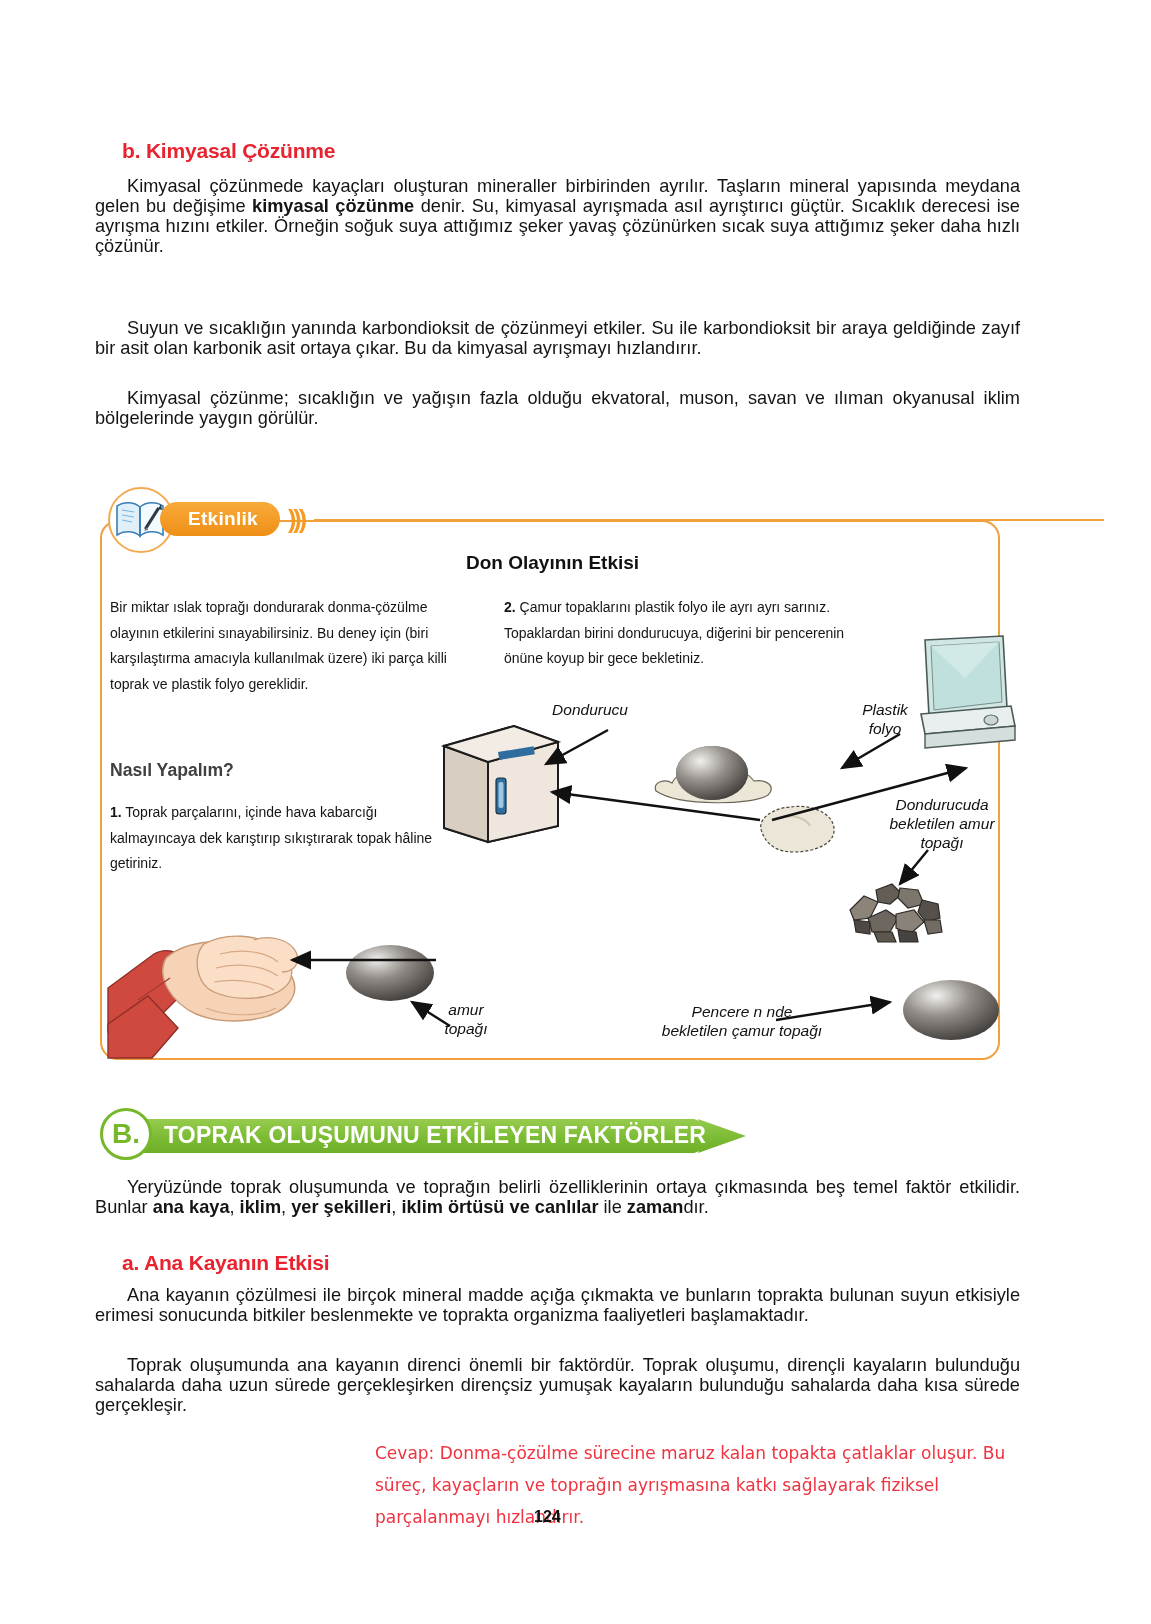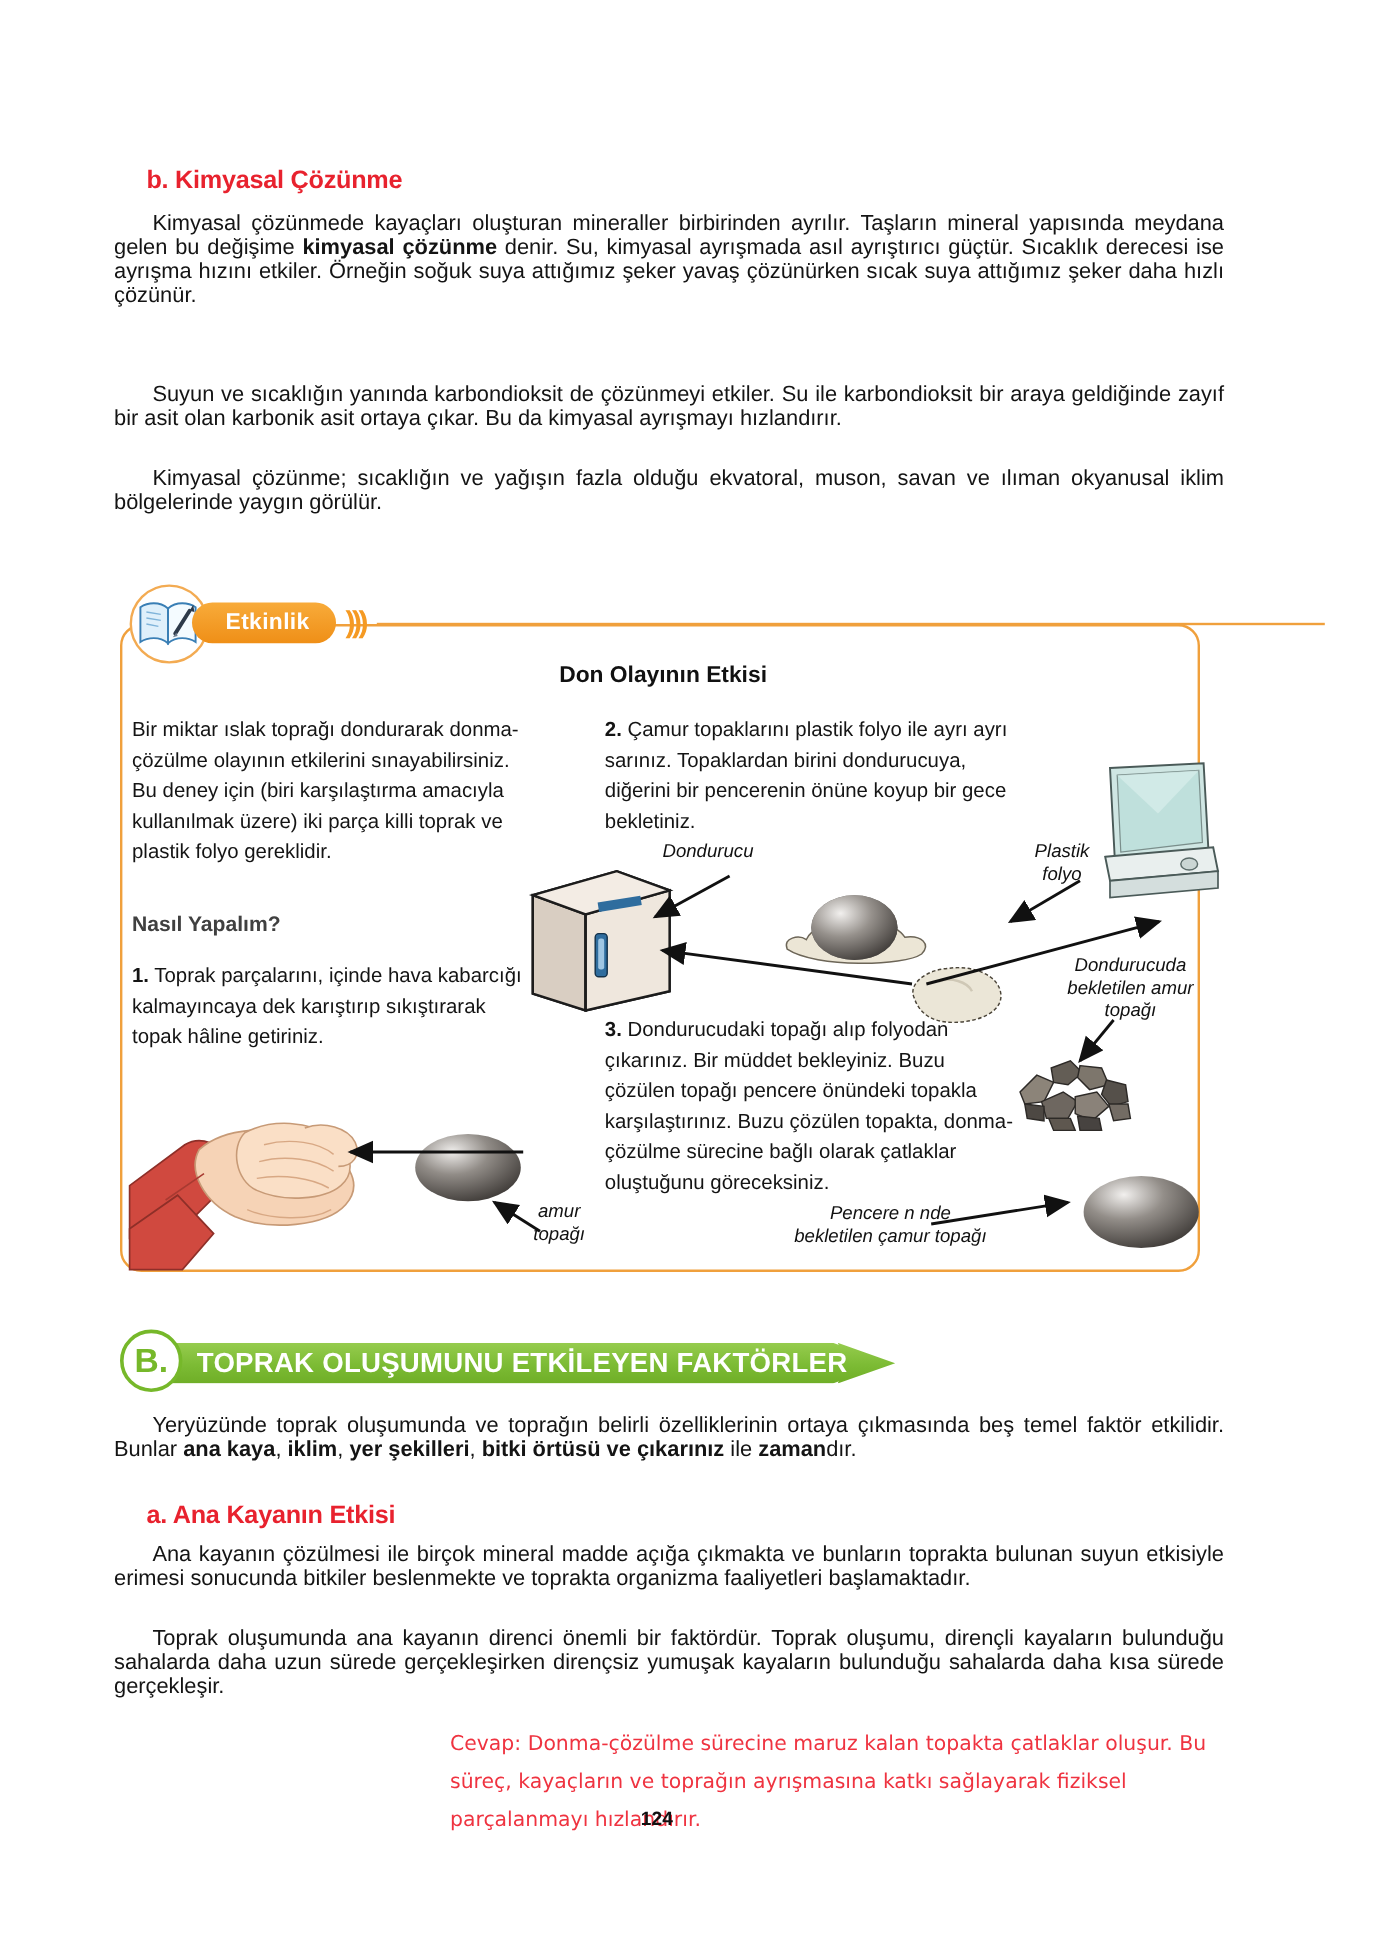--- a/index.html
+++ b/index.html
@@ -102,21 +102,21 @@
   }
   .activity-title {
     position: absolute;
     left: 466px; top: 552px;
     font-size: 19px;
     font-weight: bold;
     color: #111;
   }
   .act-text {
     position: absolute;
-    font-size: 17px;
+    font-size: 14px;
     line-height: 25.5px;
     color: #141414;
   }
   .act-text b { font-weight: bold; }
   .act-sub {
     position: absolute;
     font-size: 17.6px;
     font-weight: bold;
     color: #404040;
   }
@@ -237,21 +237,20 @@
   <div class="activity-title">Don Olayının Etkisi</div>
 
   <div class="act-text" style="left:110px; top:595px; width:340px;">Bir miktar ıslak toprağı dondurarak donma-çözülme olayının etkilerini sınayabilirsiniz. Bu deney için (biri karşılaştırma amacıyla kullanılmak üzere) iki parça killi toprak ve plastik folyo gereklidir.</div>
 
   <div class="act-sub" style="left:110px; top:760px;">Nasıl Yapalım?</div>
 
   <div class="act-text" style="left:110px; top:800px; width:330px;"><b>1.</b><span> Toprak parçalarını, içinde hava kabarcığı kalmayıncaya dek karıştırıp sıkıştırarak topak hâline getiriniz.</span></div>
 
   <div class="act-text" style="left:504px; top:595px; width:350px;"><b>2.</b><span> Çamur topaklarını plastik folyo ile ayrı ayrı sarınız. Topaklardan birini dondurucuya, diğerini bir pencerenin önüne koyup bir gece bekletiniz.</span></div>
 
-  <div class="act-text" style="left:504px; top:845px; width:345px;"><b>3.</b><span> Dondurucudaki topağı alıp folyodan çıkarınız. Bir müddet bekleyiniz. Buzu çözülen topağı pencere önündeki topakla karşılaştırınız. Buzu çözülen topakta, donma-çözülme sürecine bağlı olarak çatlaklar oluştuğunu göreceksiniz.</span></div>
 
   <div class="ill" style="left:436px; top:718px;">
     <svg width="130" height="130" viewBox="0 0 130 130">
       <polygon points="8,28 78,8 122,24 122,108 52,124 8,110" fill="#e8ded4" stroke="#1c1c1c" stroke-width="2"></polygon>
       <polygon points="8,28 52,44 52,124 8,110" fill="#d9cec2" stroke="#1c1c1c" stroke-width="2"></polygon>
       <polygon points="52,44 122,24 122,108 52,124" fill="#efe7dd" stroke="#1c1c1c" stroke-width="2"></polygon>
       <polygon points="8,28 78,8 122,24 52,44" fill="#f3ece4" stroke="#1c1c1c" stroke-width="2"></polygon>
       <rect x="62" y="34" width="36" height="8" fill="#2f6d9e" transform="rotate(-9 62 34)"></rect>
       <rect x="60" y="60" width="10" height="36" rx="3" fill="#2f6d9e" stroke="#14324a" stroke-width="1.2"></rect>
       <rect x="62.5" y="64" width="5" height="26" rx="2" fill="#9fc6e3"></rect>
@@ -391,21 +390,21 @@
   <div class="cap" style="left:604px; top:1002px; width:276px; white-space:pre-line;">Pencere  n nde
 bekletilen çamur topağı</div>
 
   <div class="sec-wrap">
     <div class="sec-bar"></div>
     <div class="sec-arrow"></div>
     <div class="sec-circle">B.</div>
     <div class="sec-title">TOPRAK OLUŞUMUNU ETKİLEYEN FAKTÖRLER</div>
   </div>
 
-  <div class="para" style="left:95px; top:1177px; width:925px; text-indent:32px;">Yeryüzünde toprak oluşumunda ve toprağın belirli özelliklerinin ortaya çıkmasında beş temel faktör etkilidir. Bunlar <b>ana kaya</b>, <b>iklim</b>, <b>yer şekilleri</b>, <b>bitki örtüsü ve çıkarınız</b> ile <b>zaman</b>dır.</div>
+  <div class="para" style="left:95px; top:1177px; width:925px; text-indent:32px;">Yeryüzünde toprak oluşumunda ve toprağın belirli özelliklerinin ortaya çıkmasında beş temel faktör etkilidir. Bunlar <b>ana kaya</b>, <b>iklim</b>, <b>yer şekilleri</b>, <b>iklim örtüsü ve canlılar</b> ile <b>zaman</b>dır.</div>
 
   <div class="hdr-red" style="left:122px; top:1251px;">a. Ana Kayanın Etkisi</div>
 
   <div class="para" style="left:95px; top:1285px; width:925px; text-indent:32px;">Ana kayanın çözülmesi ile birçok mineral madde açığa çıkmakta ve bunların toprakta bulunan suyun etkisiyle erimesi sonucunda bitkiler beslenmekte ve toprakta organizma faaliyetleri başlamaktadır.</div>
 
   <div class="para" style="left:95px; top:1355px; width:925px; text-indent:32px;">Toprak oluşumunda ana kayanın direnci önemli bir faktördür. Toprak oluşumu, dirençli kayaların bulunduğu sahalarda daha uzun sürede gerçekleşirken dirençsiz yumuşak kayaların bulunduğu sahalarda daha kısa sürede gerçekleşir.</div>
 
   <div class="answer">Cevap: Donma-çözülme sürecine maruz kalan topakta çatlaklar oluşur. Bu süreç, kayaçların ve toprağın ayrışmasına katkı sağlayarak fiziksel parçalanmayı hızlandırır.</div>
 
   <div class="pageno">124</div>

